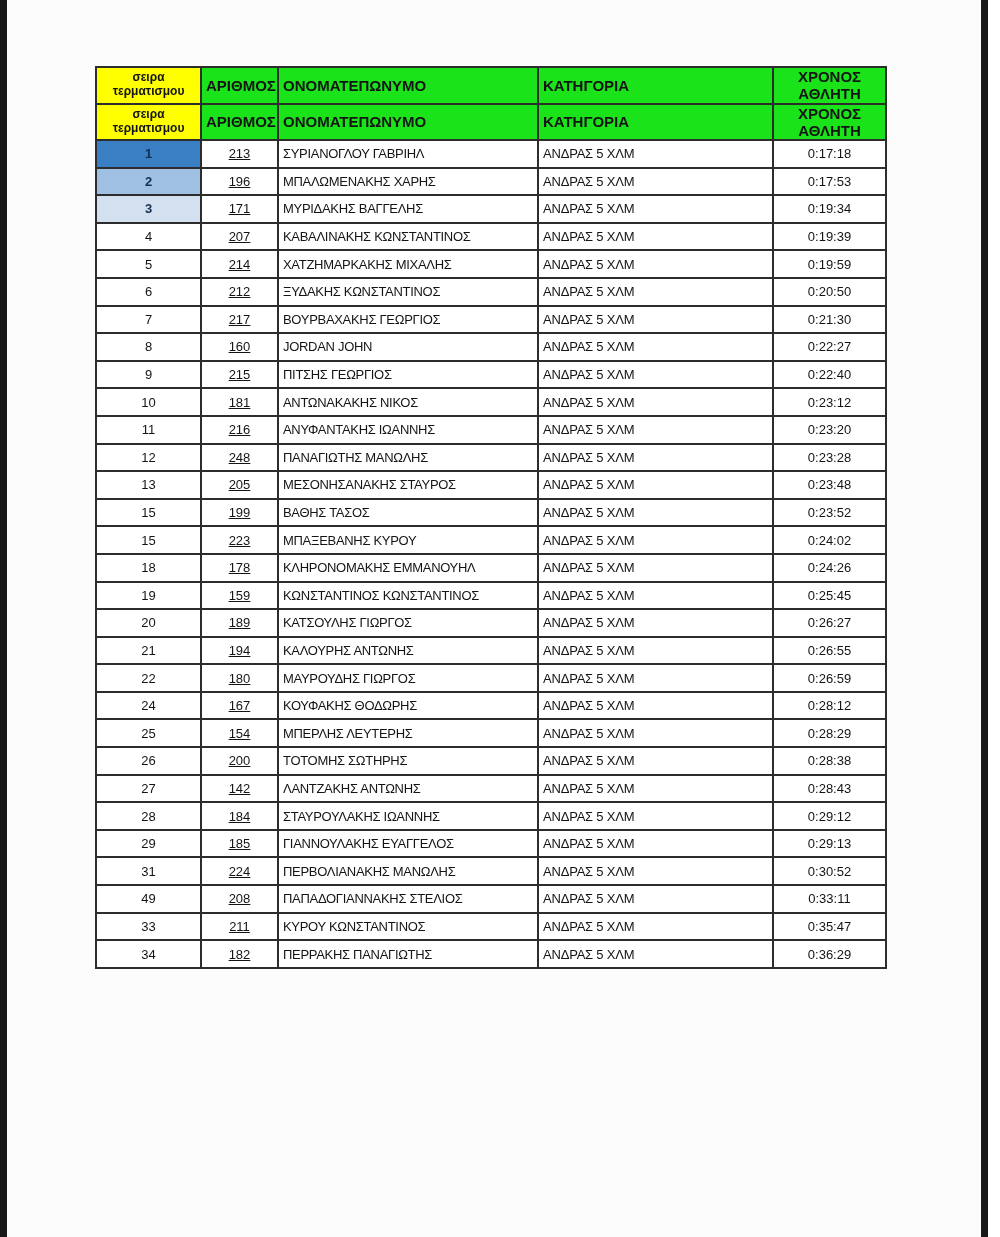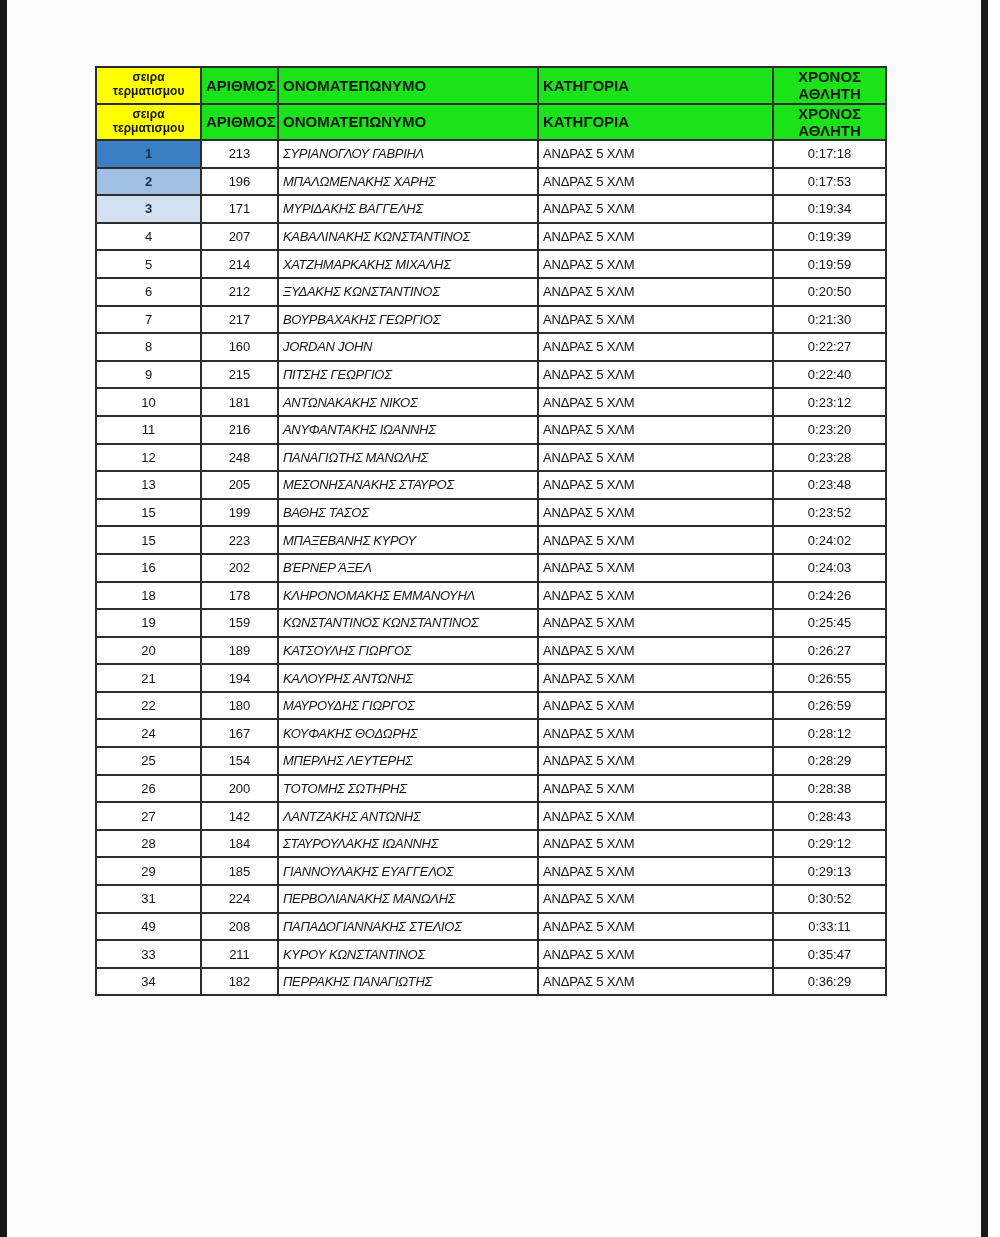--- a/index.html
+++ b/index.html
@@ -20,22 +20,22 @@
     padding:0 4px;
     overflow:hidden;white-space:normal;
     color:#141414;
   }
   th{height:33px;font-size:15px;font-weight:bold;line-height:1.15;}
   td{height:25.6px;font-size:13px;font-weight:normal;}
   th.h-rank{background:#ffff00;font-size:12px;text-align:center;}
   th.h-green{text-align:left;}
   th.h-time{text-align:center;}
   td.c-rank{text-align:center;}
-  td.c-num{text-align:center;}
-  td.c-name{text-align:left;letter-spacing:-0.3px;white-space:nowrap;font-style:italic;}
+  td.c-num{text-align:center;text-decoration:underline;}
+  td.c-name{text-align:left;letter-spacing:-0.3px;white-space:nowrap;}
   td.c-cat{text-align:left;letter-spacing:-0.2px;white-space:nowrap;margin-left:21px;}
   td.c-time{text-align:center;}
   td.rank-top{font-weight:bold;color:#132f52;}
 </style>
 </head>
 <body>
 
 <div class="page">
   <div class="edge-bar left"></div>
   <div class="edge-bar right"></div>
@@ -164,27 +164,20 @@
           <td class="c-time">0:23:52</td>
         </tr>
         <tr>
           <td class="c-rank">15</td>
           <td class="c-num">223</td>
           <td class="c-name">ΜΠΑΞΕΒΑΝΗΣ ΚΥΡΟΥ</td>
           <td class="c-cat">ΑΝΔΡΑΣ 5 ΧΛΜ</td>
           <td class="c-time">0:24:02</td>
         </tr>
         <tr>
-          <td class="c-rank">16</td>
-          <td class="c-num">202</td>
-          <td class="c-name">ΒΈΡΝΕΡ ΆΞΕΛ</td>
-          <td class="c-cat">ΑΝΔΡΑΣ 5 ΧΛΜ</td>
-          <td class="c-time">0:24:03</td>
-        </tr>
-        <tr>
           <td class="c-rank">18</td>
           <td class="c-num">178</td>
           <td class="c-name">ΚΛΗΡΟΝΟΜΑΚΗΣ ΕΜΜΑΝΟΥΗΛ</td>
           <td class="c-cat">ΑΝΔΡΑΣ 5 ΧΛΜ</td>
           <td class="c-time">0:24:26</td>
         </tr>
         <tr>
           <td class="c-rank">19</td>
           <td class="c-num">159</td>
           <td class="c-name">ΚΩΝΣΤΑΝΤΙΝΟΣ ΚΩΝΣΤΑΝΤΙΝΟΣ</td>

